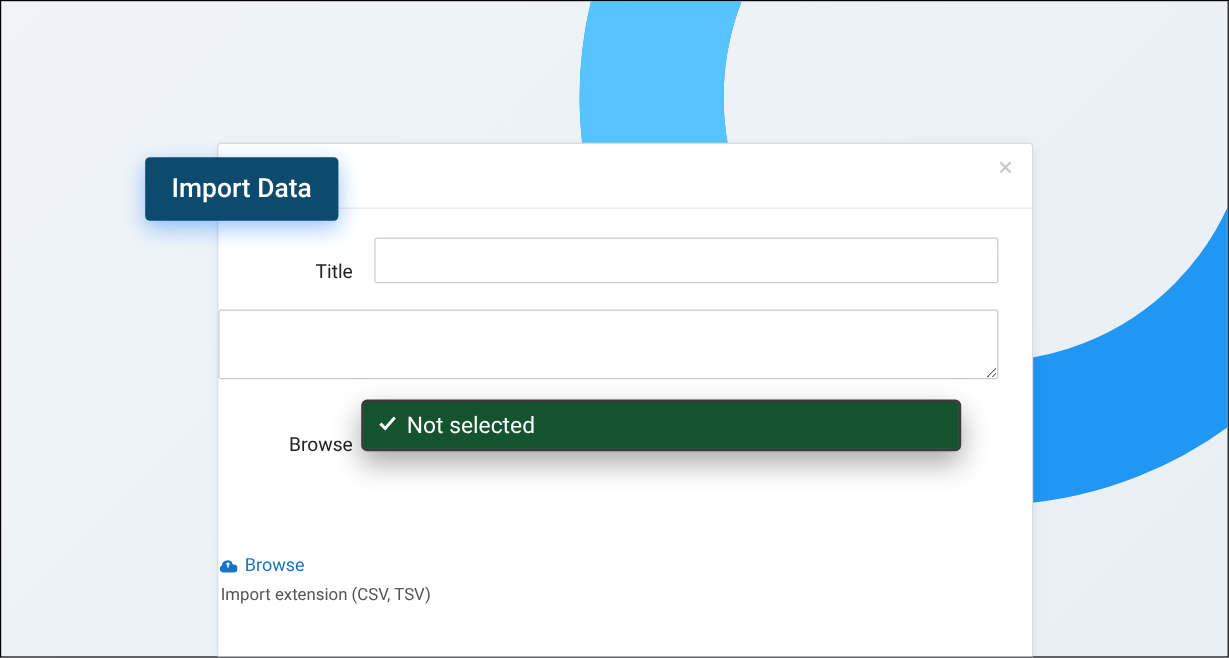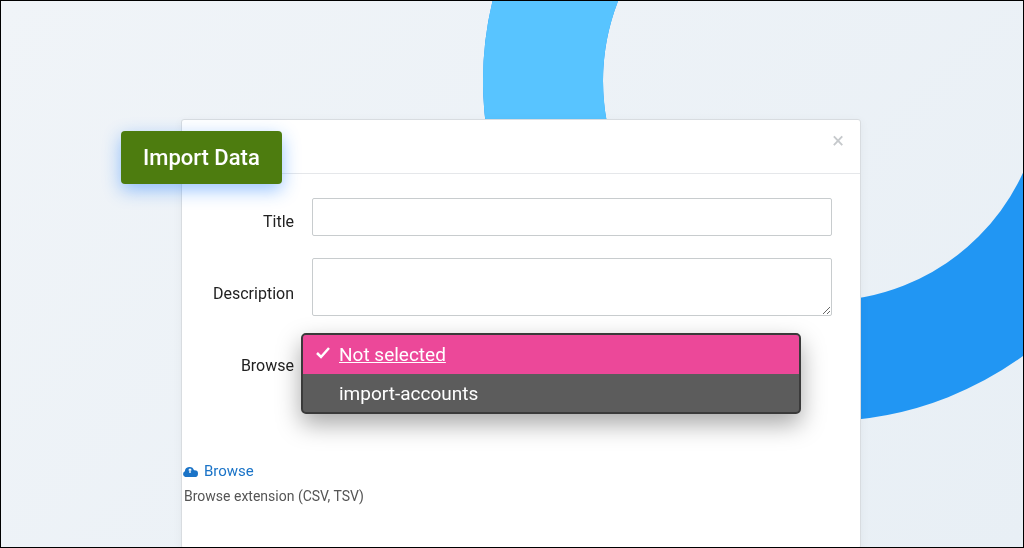--- a/index.html
+++ b/index.html
@@ -79,21 +79,21 @@
       font-size: 22px;
       line-height: 18px;
       text-align: center;
       cursor: pointer;
     }
     .modal-body {
       padding: 24px 28px 24px 0;
     }
     .form-row {
       display: flex;
-      align-items: center;
+      align-items: flex-end;
       margin-bottom: 22px;
     }
     .label-col {
       width: 130px;
       min-width: 130px;
       text-align: right;
       padding-right: 18px;
       padding-top: 8px;
       font-size: 16px;
       color: #222;
@@ -137,21 +137,21 @@
     .cloud-icon {
       width: 16px;
       height: 14px;
       fill: #1a73c7;
     }
     
     .title-badge {
       position: absolute;
       left: 120px;
       top: 130px;
-      background: #4d7c0f;
+      background: #0c4a6e;
       color: #fff;
       font-size: 22px;
       font-weight: 500;
       padding: 14px 22px;
       border-radius: 4px;
       box-shadow: 0 6px 18px rgba(26,124,255,0.45);
       z-index: 10;
     }
     
     .dropdown-list {
@@ -168,22 +168,21 @@
     }
     .dropdown-option {
       padding: 8px 12px 6px 36px;
       font-size: 19px;
       color: #fff;
       position: relative;
       cursor: pointer;
       line-height: 1.3;
     }
     .dropdown-option.selected {
-      background: #ec4899;
-      text-decoration: underline;
+      background: #14532d;
     }
     .check-icon {
       position: absolute;
       left: 12px;
       top: 10px;
       width: 16px;
       height: 16px;
       stroke: #fff;
       stroke-width: 2.5;
       fill: none;
@@ -205,21 +204,20 @@
   <div class="modal-body">
 
     <div class="form-row">
       <div class="label-col">Title</div>
       <div class="input-col">
         <input type="text" class="text-input" style="">
       </div>
     </div>
 
     <div class="form-row">
-      <div class="label-col">Description</div>
       <div class="input-col">
         <textarea class="textarea-input" style=""></textarea>
       </div>
     </div>
 
     <div class="form-row">
       <div class="label-col">Browse</div>
       <div class="input-col">
 
         <div style="height:38px"></div>
@@ -233,32 +231,29 @@
     </div>
 
     <div class="form-row" style="margin-bottom:0">
       <div class="input-col">
         <span class="browse-link">
           <svg class="cloud-icon" viewBox="0 0 24 18">
             <path d="M19 8h-1a7 7 0 0 0-13.7 1.5A4.5 4.5 0 0 0 5 18h14a5 5 0 0 0 0-10zM12 5l3 3h-2v4h-2V8H9l3-3z"></path>
           </svg>
           <span>Browse</span>
         </span>
-        <div class="hint-text">Browse extension (CSV, TSV)</div>
+        <div class="hint-text">Import extension (CSV, TSV)</div>
       </div>
     </div>
 
   </div>
 </div>
 
 <div class="title-badge">Import Data</div>
 
 <div class="dropdown-list">
   <div class="dropdown-option selected">
     <svg class="check-icon" viewBox="0 0 16 16">
       <polyline points="2,8 6,12 14,3"></polyline>
     </svg>
     <span>Not selected</span>
   </div>
-  <div class="dropdown-option">
-    <span>import-accounts</span>
-  </div>
 </div>
 
 </body></html>

